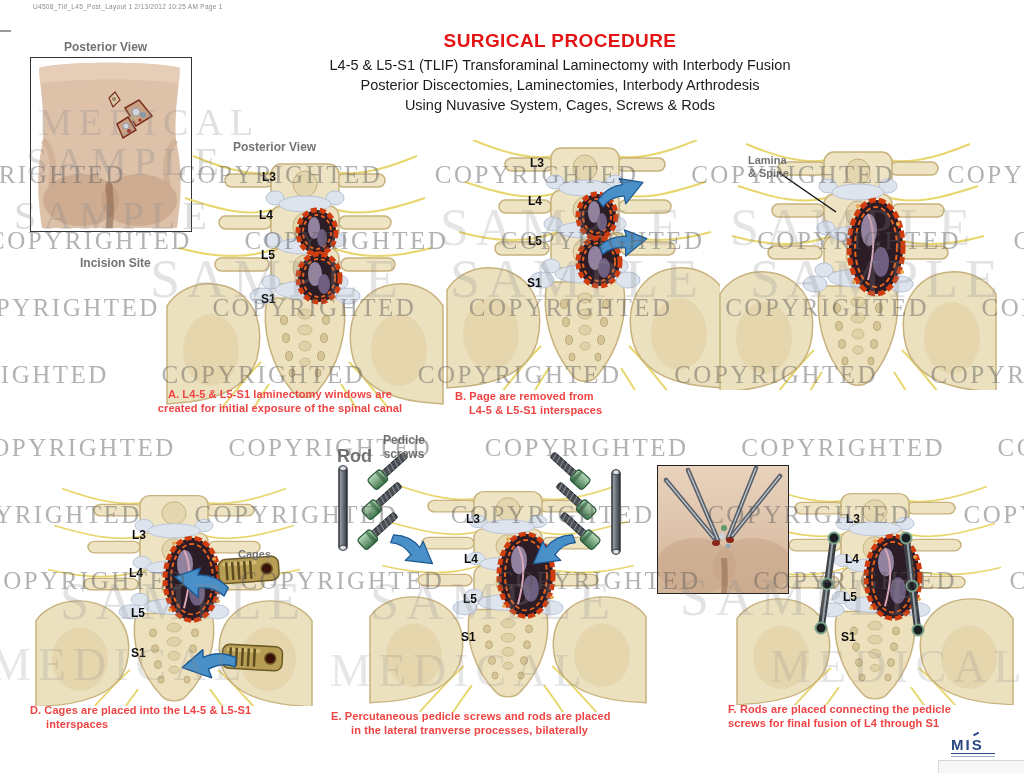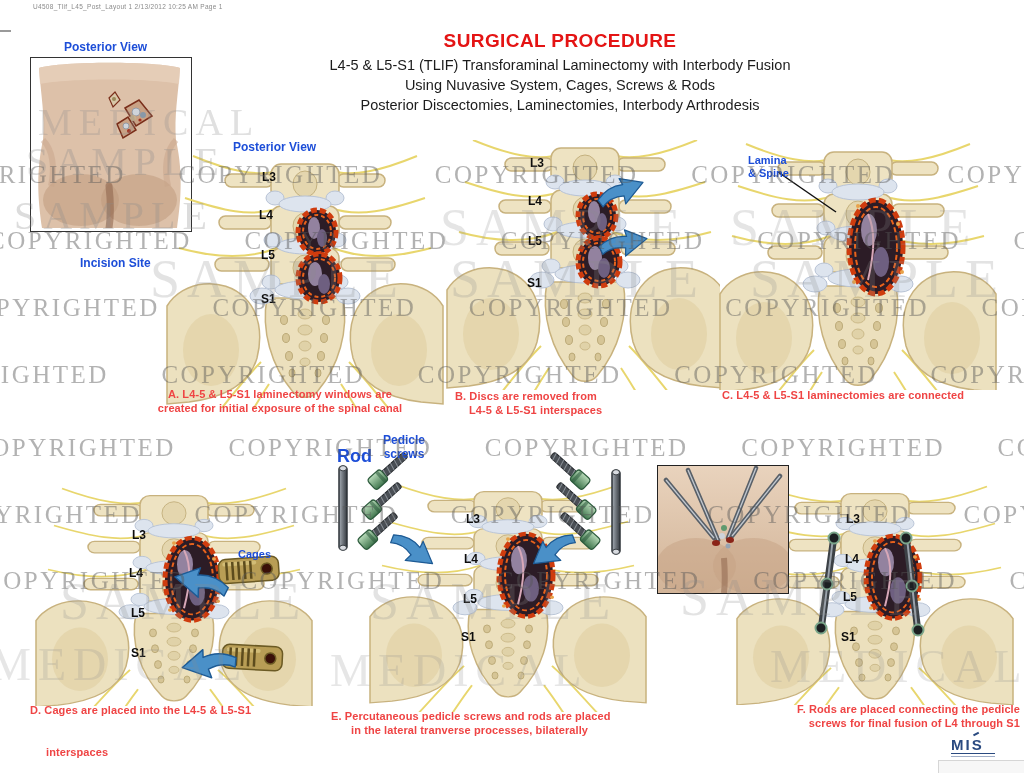--- a/index.html
+++ b/index.html
@@ -4,21 +4,21 @@
 <style>
   html,body{margin:0;padding:0;background:#fff;}
   .page{position:relative;width:1024px;height:773px;background:#fff;overflow:hidden;
         font-family:"Liberation Sans",sans-serif;outline:1px solid #e2e2e2;}
   .print-header{position:absolute;left:33px;top:3px;font-size:6.5px;color:#8a8a8a;letter-spacing:.3px;white-space:nowrap;}
   .edge-dash{position:absolute;left:0;top:30px;width:11px;height:2px;background:#9a9a9a;}
   .title{position:absolute;left:300px;top:30px;width:520px;text-align:center;
          font-size:19px;font-weight:bold;letter-spacing:.4px;}
   .subtitle{position:absolute;left:112px;top:55px;width:896px;text-align:center;color:#1c1c1c;
             font-size:14.5px;font-weight:normal;line-height:1.38;}
-  .view-label,.ann-label{position:absolute;font-size:12px;font-weight:bold;color:#1d4ed8;white-space:nowrap;}
+  .view-label,.ann-label{position:absolute;font-size:12px;font-weight:bold;color:#737373;white-space:nowrap;}
   .ann-label{font-size:11px;}
   .vlabel{position:absolute;font-size:12px;font-weight:bold;color:#0d0d0d;z-index:2;}
   .cap{position:absolute;font-size:11px;font-weight:bold;color:#ef4444;line-height:1.28;z-index:2;letter-spacing:.1px;}
   .panel{position:absolute;z-index:1;}
   .panel svg{position:absolute;left:0;top:0;}
   .inset{position:absolute;border:1.5px solid #222;background:#fff;z-index:2;}
   
   .wm{position:absolute;pointer-events:none;white-space:nowrap;z-index:6;
       font-family:"Liberation Serif",serif;}
   .wm-row{font-size:25px;color:rgba(88,88,88,.46);letter-spacing:2.5px;}
@@ -178,22 +178,22 @@
       </g>
     </defs>
   </svg>
 
   <div class="print-header">U4508_Tlif_L45_Post_Layout 1   2/13/2012   10:25 AM   Page 1</div>
   <div class="edge-dash"></div>
 
   <div class="title" style="color:#e41414;">SURGICAL PROCEDURE</div>
   <div class="subtitle">
     <div>L4-5 &amp; L5-S1 (TLIF) Transforaminal  Laminectomy with Interbody Fusion</div>
+    <div>Posterior  Discectomies, Laminectomies, Interbody Arthrodesis</div>
     <div>Using Nuvasive System, Cages, Screws &amp; Rods</div>
-    <div>Posterior  Discectomies, Laminectomies, Interbody Arthrodesis</div>
   </div>
 
   <div class="view-label" style="left:64px;top:40px;">Posterior View</div>
   <div class="incision-box">
     <svg width="157" height="170" viewBox="0 0 157 170">
       <path d="M8,10 C30,3 127,3 149,10 C147,38 143,58 145,82 C153,118 149,148 146,170 L11,170 C8,148 4,118 12,82 C14,58 10,38 8,10 Z" fill="#ddc1a9"></path>
       <path d="M8,10 C30,3 127,3 149,10 L148,26 C120,20 37,20 9,26 Z" fill="#e7cfba" opacity=".8"></path>
       <ellipse cx="50" cy="142" rx="38" ry="26" fill="#c09a7e" opacity=".55"></ellipse>
       <ellipse cx="108" cy="142" rx="38" ry="26" fill="#c09a7e" opacity=".55"></ellipse>
       <path d="M78,128 C80,146 80,158 78,170" stroke="#8a6048" stroke-width="7" opacity=".55" fill="none" stroke-linecap="round"></path>
@@ -243,39 +243,36 @@
       <g transform="translate(153,98) rotate(-8) scale(0.62)">
           <use href="#arrowR"></use>
         </g>
     </svg>
     <span class="vlabel" style="left:85px;top:16px;">L3</span>
     <span class="vlabel" style="left:83px;top:54px;">L4</span>
     <span class="vlabel" style="left:83px;top:94px;">L5</span>
     <span class="vlabel" style="left:82px;top:136px;">S1</span>
   </div>
   <div class="cap" style="left:455px;top:389px;">
-    <div>B. Discs are removed from</div>
+    <div>B. Page are removed from</div>
     <div style="padding-left:14px;">L4-5 &amp; L5-S1 interspaces</div>
   </div>
 
   <div class="panel" style="left:718px;top:142px;width:306px;height:248px;">
     <svg width="306" height="248" viewBox="0 0 306 248">
       <g transform="translate(0,-10)">
           <use href="#spineBase"></use>
           <use href="#winTall"></use>
         </g>
       <line x1="60" y1="30" x2="118" y2="70" stroke="#111" stroke-width="1.5"></line>
     </svg>
     <div class="ann-label" style="left:30px;top:12px;line-height:1.2;">
       <div>Lamina</div>
       <div>&amp; Spine</div>
     </div>
-  </div>
-  <div class="cap" style="left:722px;top:388px;width:290px;">
-    <div>C. L4-5 &amp; L5-S1 laminectomies are connected</div>
   </div>
 
   <div class="panel" style="left:22px;top:448px;width:310px;height:258px;">
     <svg width="310" height="258" viewBox="0 0 310 258">
       <g transform="translate(12,30) scale(1,0.88)">
           <use href="#spineBase"></use>
           <use href="#winTall"></use>
         </g>
       <g transform="translate(196,112) rotate(-4)">
           <use href="#cage"></use>
@@ -291,21 +288,21 @@
         </g>
     </svg>
     <span class="vlabel" style="left:110px;top:80px;">L3</span>
     <span class="vlabel" style="left:107px;top:118px;">L4</span>
     <span class="vlabel" style="left:109px;top:158px;">L5</span>
     <span class="vlabel" style="left:109px;top:198px;">S1</span>
     <span class="ann-label" style="left:216px;top:100px;font-size:11px;">Cages</span>
   </div>
   <div class="cap" style="left:30px;top:703px;">
     <div>D. Cages are placed into the L4-5 &amp; L5-S1</div>
-    <div style="padding-left:16px;margin-top:28px;">interspaces</div>
+    <div style="padding-left:16px;">interspaces</div>
   </div>
 
   <div class="panel" style="left:333px;top:432px;width:330px;height:280px;">
     <svg width="330" height="280" viewBox="0 0 330 280">
       <g transform="translate(35,42) scale(1,0.88)">
           <use href="#spineBase"></use>
           <use href="#winTall"></use>
         </g>
       <g transform="translate(10,34) scale(1,0.75)">
           <use href="#rodE"></use>
@@ -401,21 +398,21 @@
         <line x1="122" y1="10" x2="74" y2="70"></line>
           <line x1="98" y1="2" x2="70" y2="72"></line>
       </g>
       <ellipse cx="58" cy="77" rx="4" ry="3" fill="#8a2418"></ellipse>
       <ellipse cx="72" cy="74" rx="4" ry="3" fill="#8a2418"></ellipse>
       <circle cx="64" cy="70" r="3" fill="#cdd3da"></circle>
         <circle cx="70" cy="80" r="2.5" fill="#98a4b2"></circle>
       <circle cx="66" cy="62" r="3" fill="#5f9a6f"></circle>
     </svg>
   </div>
-  <div class="cap" style="left:728px;top:702px;width:292px;text-align:right;">
+  <div class="cap" style="left:728px;top:702px;width:292px;text-align:left;">
     <div>F. Rods are placed connecting the pedicle</div>
     <div>screws for final fusion of L4 through S1</div>
   </div>
 
   <div>
     <div class="wm wm-row" style="left:-78px;top:161px;">COPYRIGHTED&nbsp;&nbsp;&nbsp;&nbsp;&nbsp;&nbsp;COPYRIGHTED&nbsp;&nbsp;&nbsp;&nbsp;&nbsp;&nbsp;COPYRIGHTED&nbsp;&nbsp;&nbsp;&nbsp;&nbsp;&nbsp;COPYRIGHTED&nbsp;&nbsp;&nbsp;&nbsp;&nbsp;&nbsp;COPYRIGHTED&nbsp;&nbsp;&nbsp;&nbsp;&nbsp;&nbsp;COPYRIGHTED</div>
     <div class="wm wm-row" style="left:-12px;top:227px;">COPYRIGHTED&nbsp;&nbsp;&nbsp;&nbsp;&nbsp;&nbsp;COPYRIGHTED&nbsp;&nbsp;&nbsp;&nbsp;&nbsp;&nbsp;COPYRIGHTED&nbsp;&nbsp;&nbsp;&nbsp;&nbsp;&nbsp;COPYRIGHTED&nbsp;&nbsp;&nbsp;&nbsp;&nbsp;&nbsp;COPYRIGHTED&nbsp;&nbsp;&nbsp;&nbsp;&nbsp;&nbsp;COPYRIGHTED</div>
     <div class="wm wm-row" style="left:-44px;top:294px;">COPYRIGHTED&nbsp;&nbsp;&nbsp;&nbsp;&nbsp;&nbsp;COPYRIGHTED&nbsp;&nbsp;&nbsp;&nbsp;&nbsp;&nbsp;COPYRIGHTED&nbsp;&nbsp;&nbsp;&nbsp;&nbsp;&nbsp;COPYRIGHTED&nbsp;&nbsp;&nbsp;&nbsp;&nbsp;&nbsp;COPYRIGHTED&nbsp;&nbsp;&nbsp;&nbsp;&nbsp;&nbsp;COPYRIGHTED</div>
     <div class="wm wm-row" style="left:-95px;top:361px;">COPYRIGHTED&nbsp;&nbsp;&nbsp;&nbsp;&nbsp;&nbsp;COPYRIGHTED&nbsp;&nbsp;&nbsp;&nbsp;&nbsp;&nbsp;COPYRIGHTED&nbsp;&nbsp;&nbsp;&nbsp;&nbsp;&nbsp;COPYRIGHTED&nbsp;&nbsp;&nbsp;&nbsp;&nbsp;&nbsp;COPYRIGHTED&nbsp;&nbsp;&nbsp;&nbsp;&nbsp;&nbsp;COPYRIGHTED</div>
     <div class="wm wm-row" style="left:-28px;top:434px;">COPYRIGHTED&nbsp;&nbsp;&nbsp;&nbsp;&nbsp;&nbsp;COPYRIGHTED&nbsp;&nbsp;&nbsp;&nbsp;&nbsp;&nbsp;COPYRIGHTED&nbsp;&nbsp;&nbsp;&nbsp;&nbsp;&nbsp;COPYRIGHTED&nbsp;&nbsp;&nbsp;&nbsp;&nbsp;&nbsp;COPYRIGHTED&nbsp;&nbsp;&nbsp;&nbsp;&nbsp;&nbsp;COPYRIGHTED</div>

